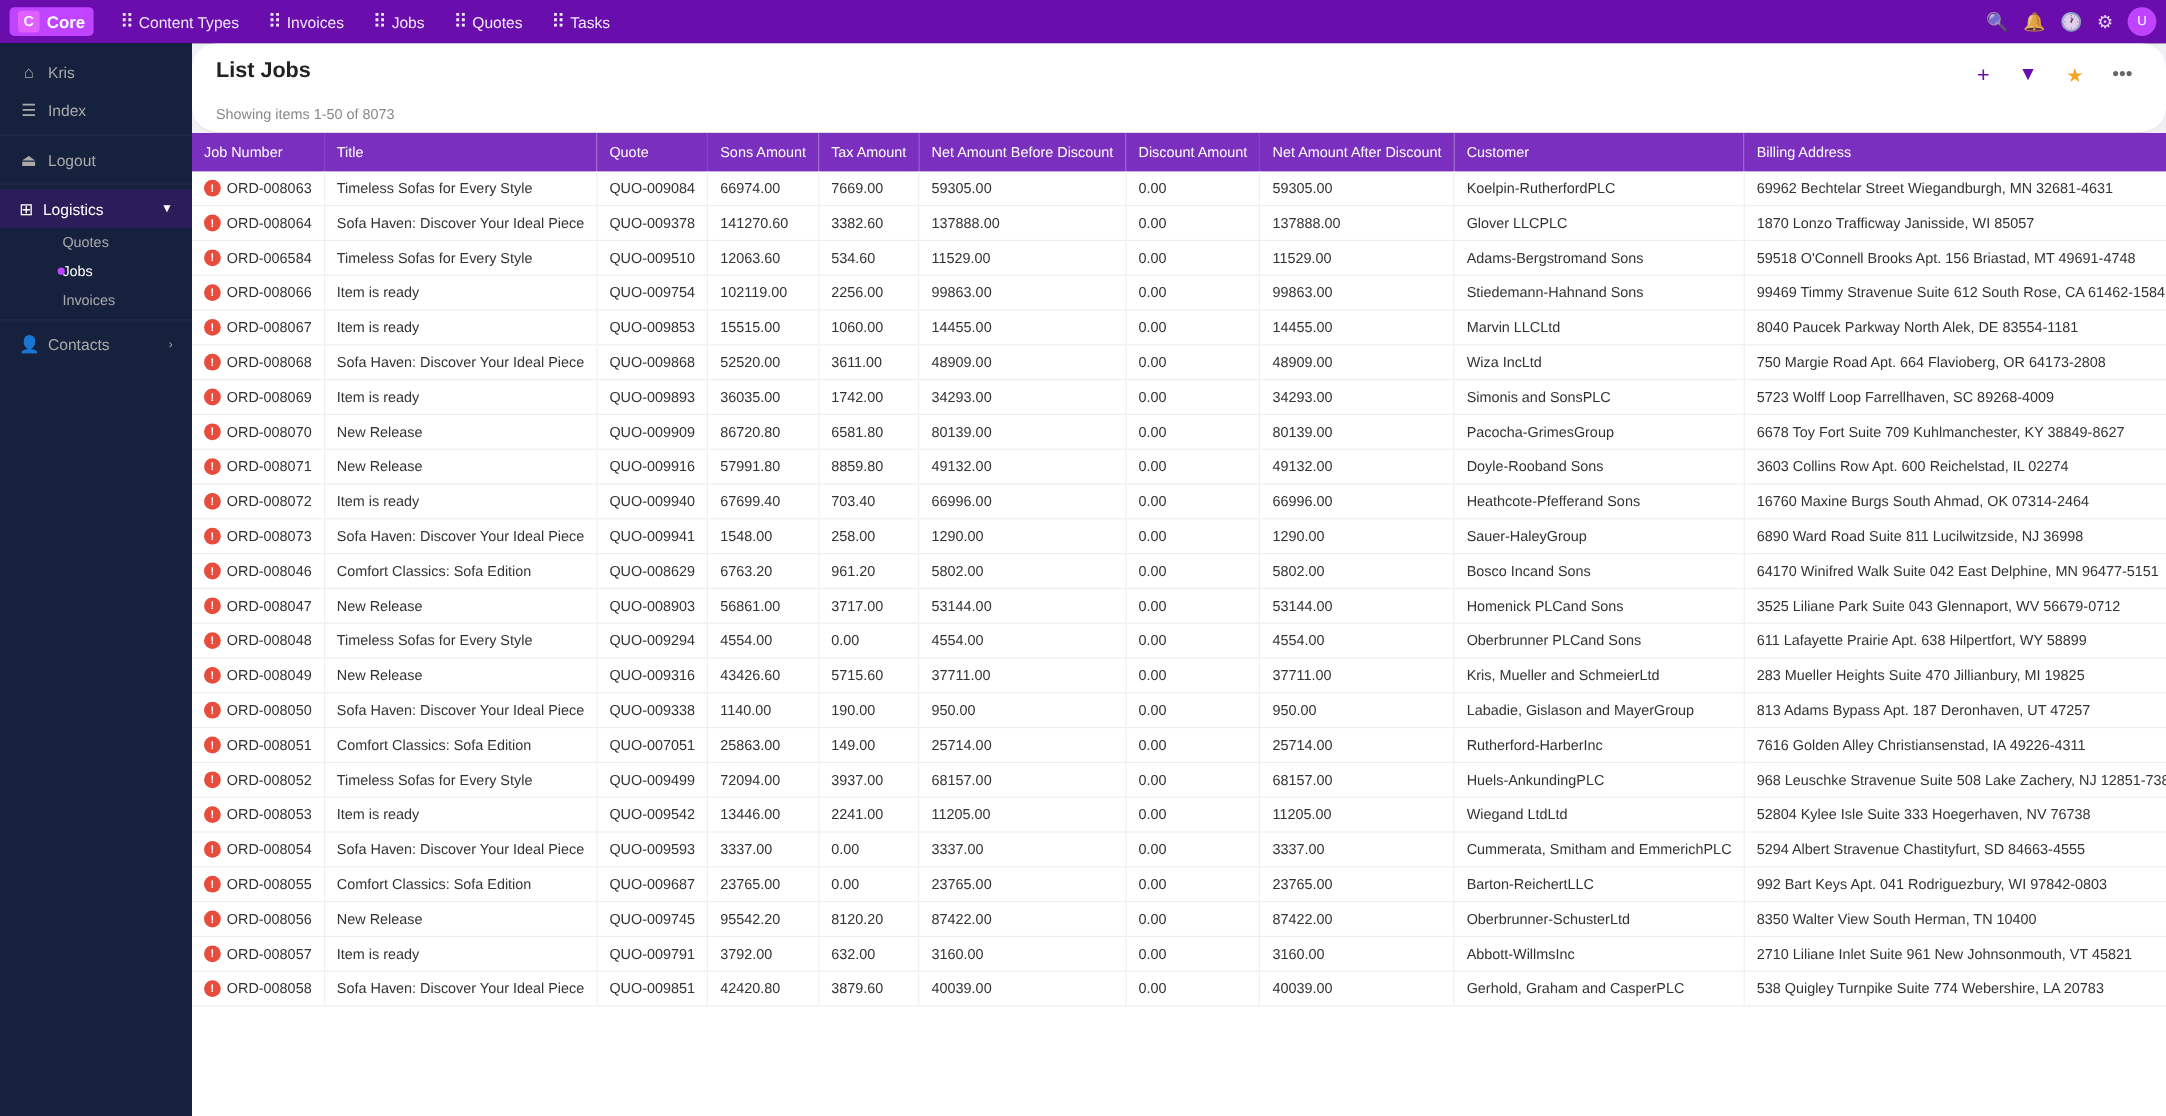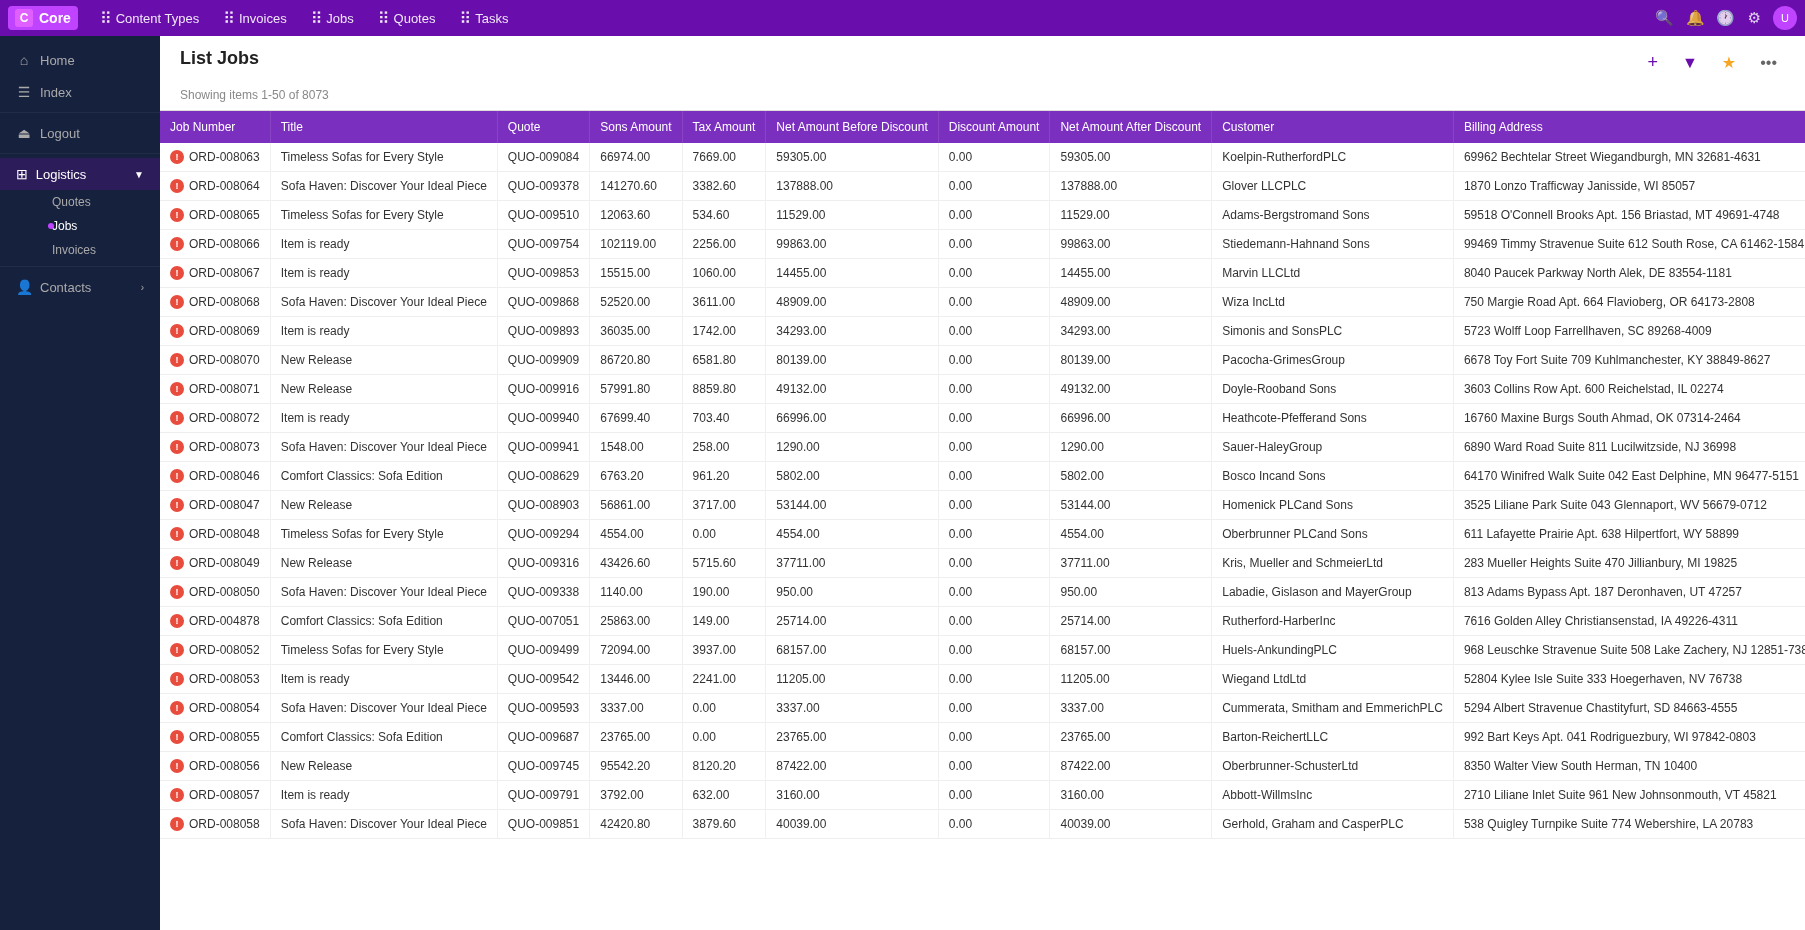--- a/index.html
+++ b/index.html
@@ -116,20 +116,21 @@
 
     
     .page-header {
       background: white;
       padding: 12px 20px 8px;
       border-bottom: 1px solid #ddd;
       display: flex;
       align-items: flex-start;
       justify-content: space-between;
       flex-shrink: 0;
+      border-radius: 21px;
     }
     .page-header-left {}
     .page-title { font-size: 18px; font-weight: 600; color: #222; }
     .page-subtitle { font-size: 12px; color: #888; margin-top: 19px; }
     .page-header-actions {
       display: flex; gap: 8px; align-items: center;
     }
     .action-btn {
       padding: 4px 8px;
       border: none;
@@ -225,21 +226,21 @@
     <span class="nav-icon">⚙</span>
     <div class="nav-avatar">U</div>
   </div>
 </div>
 
 <div class="main-layout">
 
   <div class="sidebar">
     <div class="sidebar-item">
       <span class="icon">⌂</span>
-      <span>Home</span>
+      <span>Kris</span>
     </div>
     <div class="sidebar-item">
       <span class="icon">☰</span>
       <span>Index</span>
     </div>
     <div class="sidebar-divider"></div>
     <div class="sidebar-item">
       <span class="icon">⏏</span>
       <span>Logout</span>
     </div>
@@ -333,21 +334,21 @@
               <td>137888.00</td>
               <td>0.00</td>
               <td>137888.00</td>
               <td>Glover LLCPLC</td>
               <td>1870 Lonzo Trafficway Janisside, WI 85057</td>
             </tr>
             <tr>
               <td>
                 <div class="job-num">
                   <div class="status-dot">!</div>
-                  <span>ORD-008065</span>
+                  <span>ORD-006584</span>
                 </div>
               </td>
               <td>Timeless Sofas for Every Style</td>
               <td>QUO-009510</td>
               <td>12063.60</td>
               <td>534.60</td>
               <td>11529.00</td>
               <td>0.00</td>
               <td>11529.00</td>
               <td>Adams-Bergstromand Sons</td>
@@ -571,21 +572,21 @@
               <td>950.00</td>
               <td>0.00</td>
               <td>950.00</td>
               <td>Labadie, Gislason and MayerGroup</td>
               <td>813 Adams Bypass Apt. 187 Deronhaven, UT 47257</td>
             </tr>
             <tr>
               <td>
                 <div class="job-num">
                   <div class="status-dot">!</div>
-                  <span>ORD-004878</span>
+                  <span>ORD-008051</span>
                 </div>
               </td>
               <td>Comfort Classics: Sofa Edition</td>
               <td>QUO-007051</td>
               <td>25863.00</td>
               <td>149.00</td>
               <td>25714.00</td>
               <td>0.00</td>
               <td>25714.00</td>
               <td>Rutherford-HarberInc</td>

